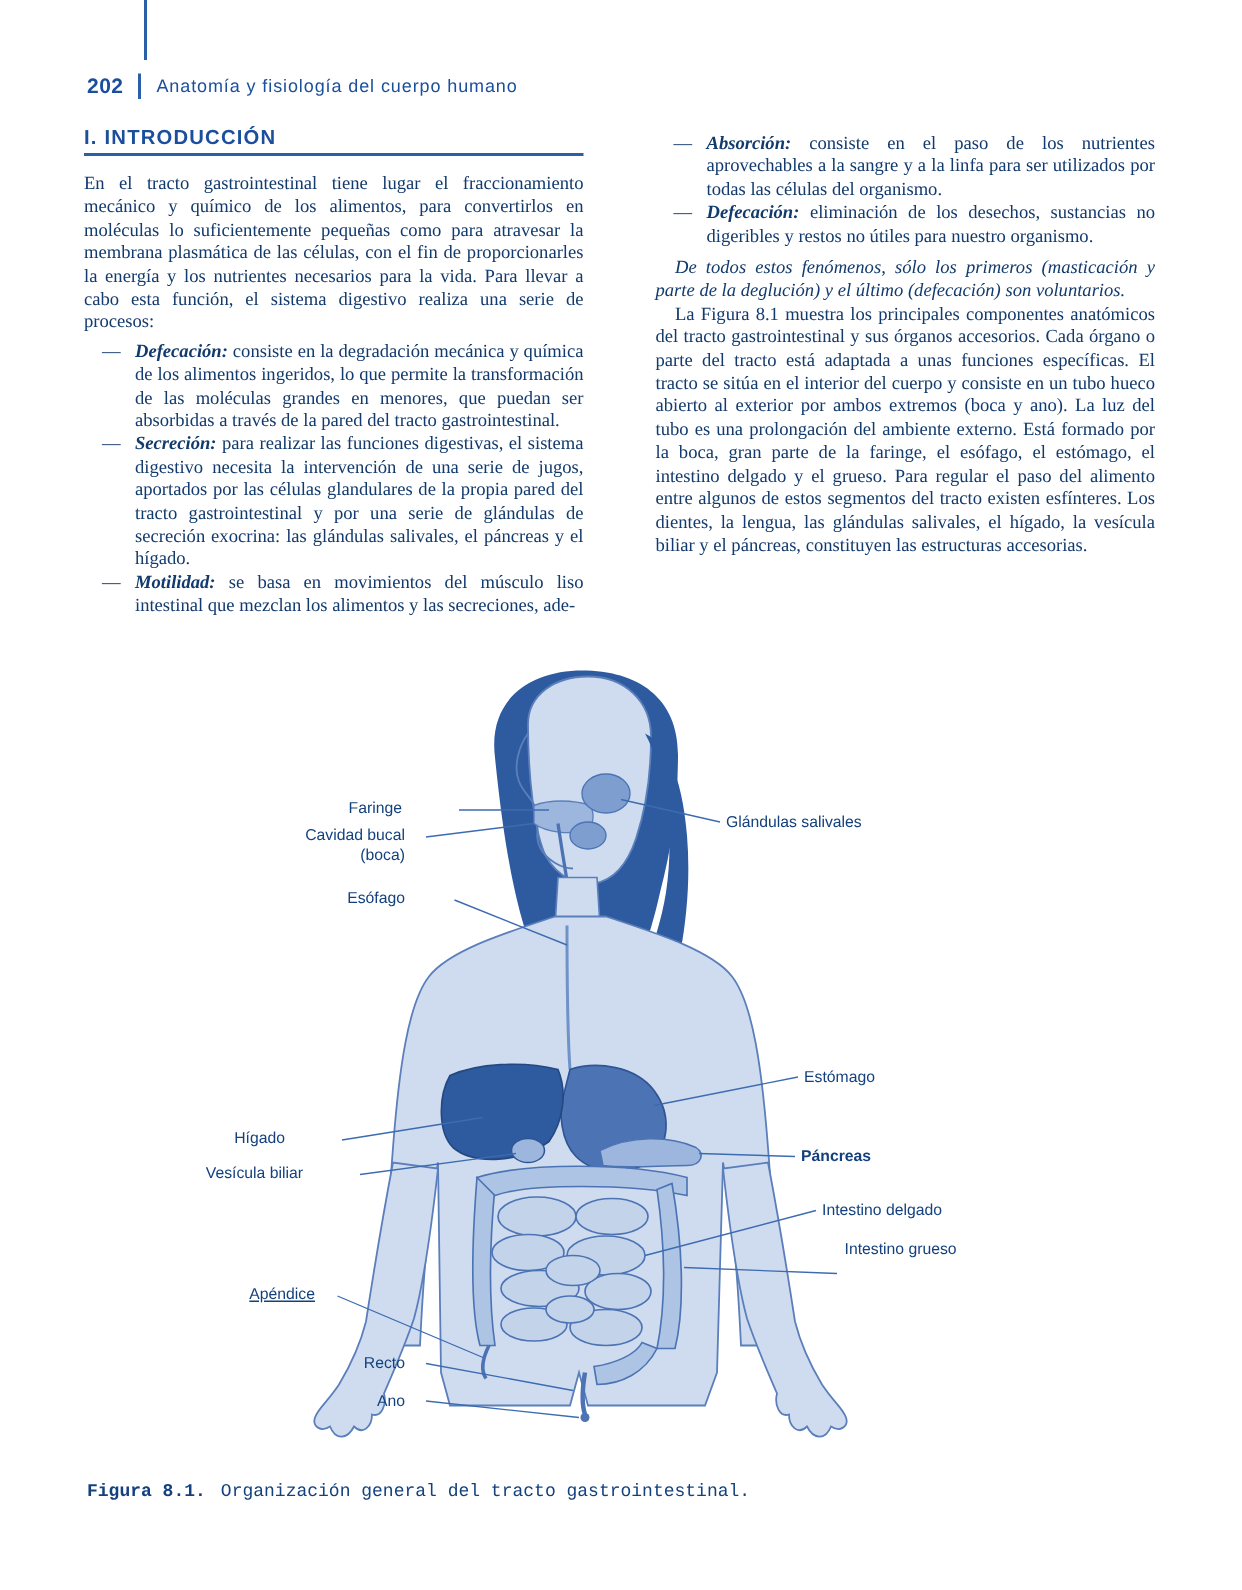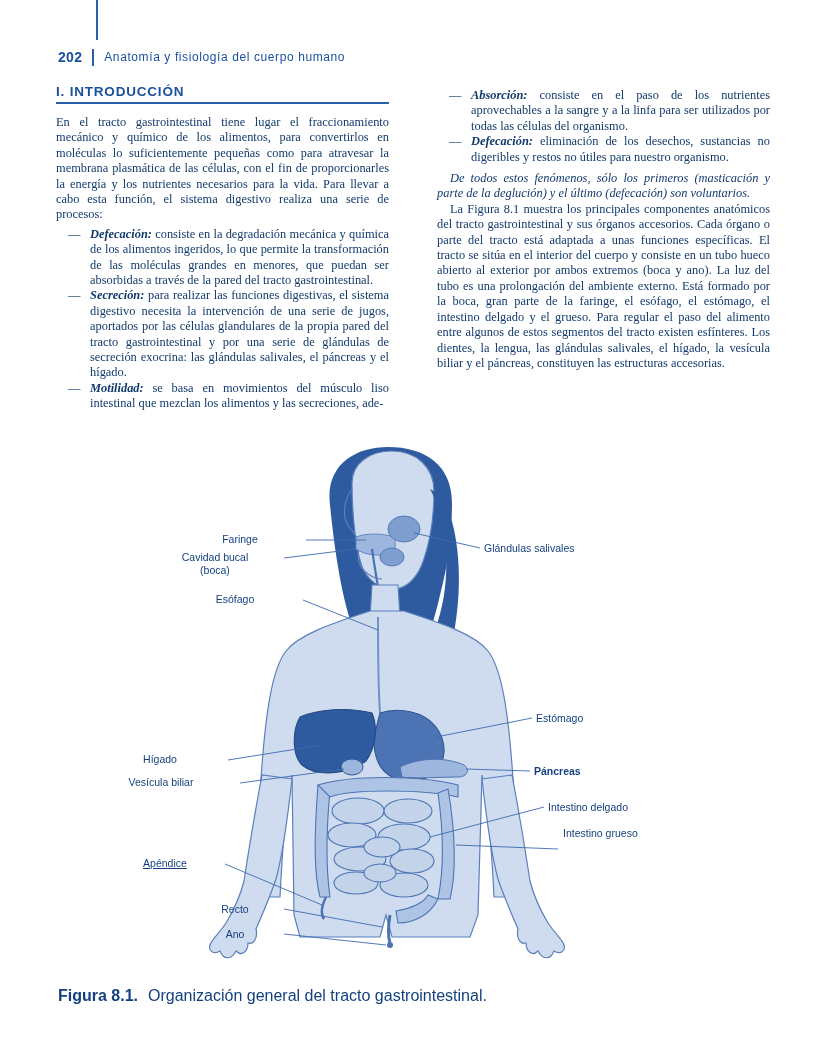--- a/index.html
+++ b/index.html
@@ -113,35 +113,35 @@
     position: absolute;
     left: 0;
     top: 445px;
     width: 828px;
     height: 560px;
   }
   .fig-caption {
     position: absolute;
     left: 58px;
     top: 987px;
-    font-family: Liberation Sans, sans-serif;
-    font-size: 16px;
+    font-family: Liberation Mono, monospace;
+    font-size: 12px;
     color: #14417e;
   }
   .fig-caption b { font-weight: bold; }
   .fig-caption span.cap-text { margin-left: 10px; }
 
   .label {
     position: absolute;
     font-family: "Liberation Sans", sans-serif;
     font-size: 10.5px;
     color: #14417e;
     white-space: nowrap;
   }
-  .label.right { text-align: center; }
+  .label.right { text-align: right; }
   svg { display: block; }
 </style>
 </head>
 <body>
 
 <div class="page">
 
   <div class="top-rule"></div>
 
   <div class="header">

